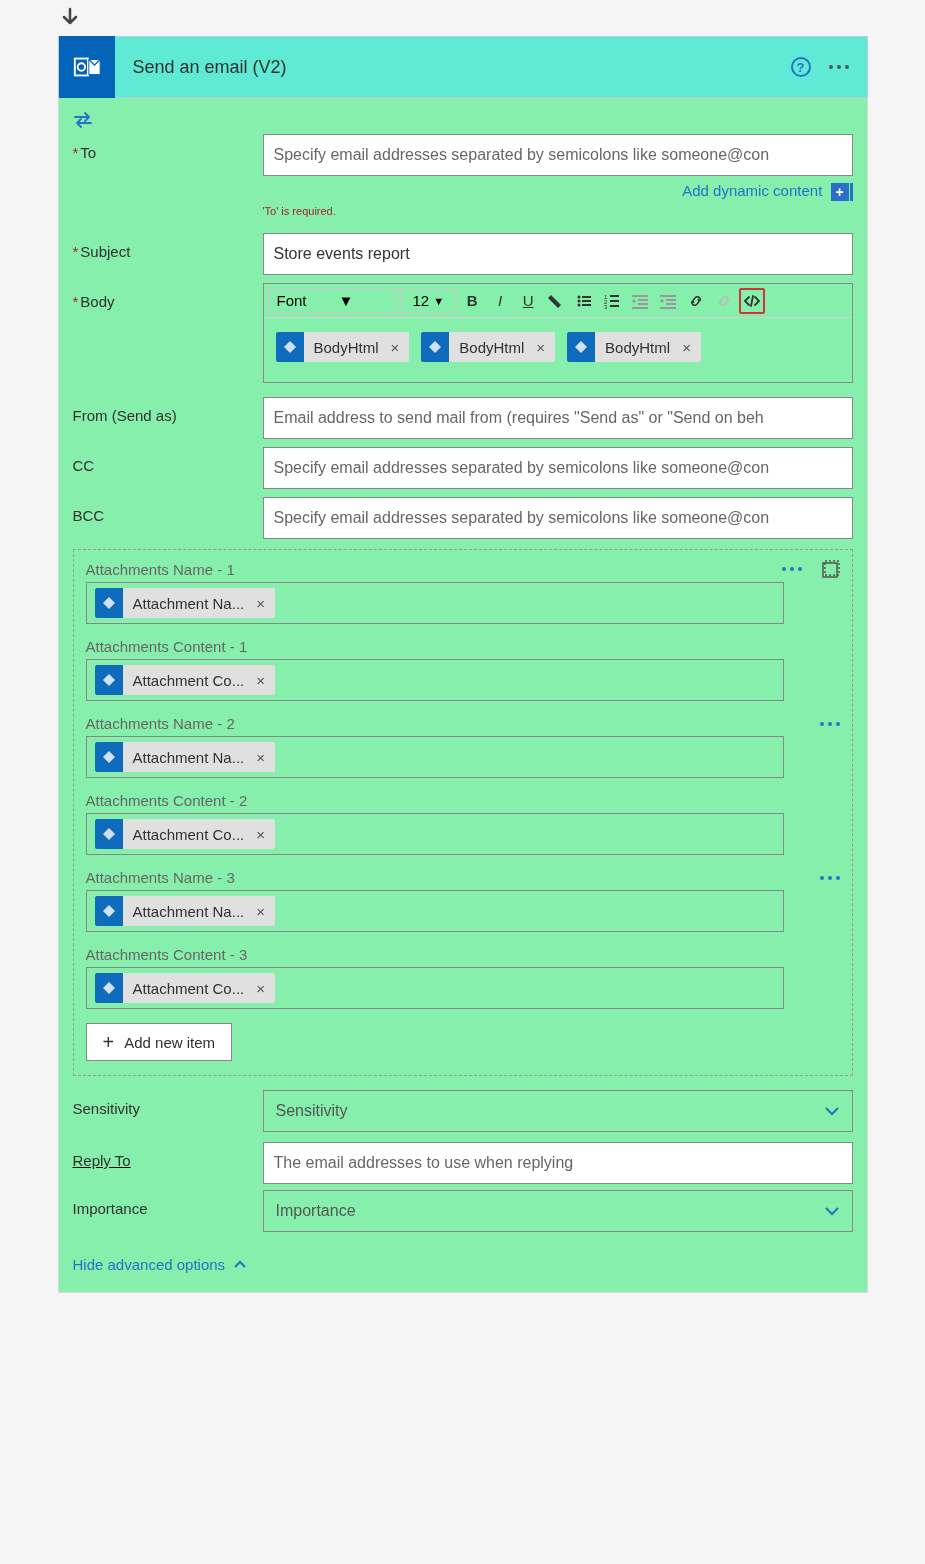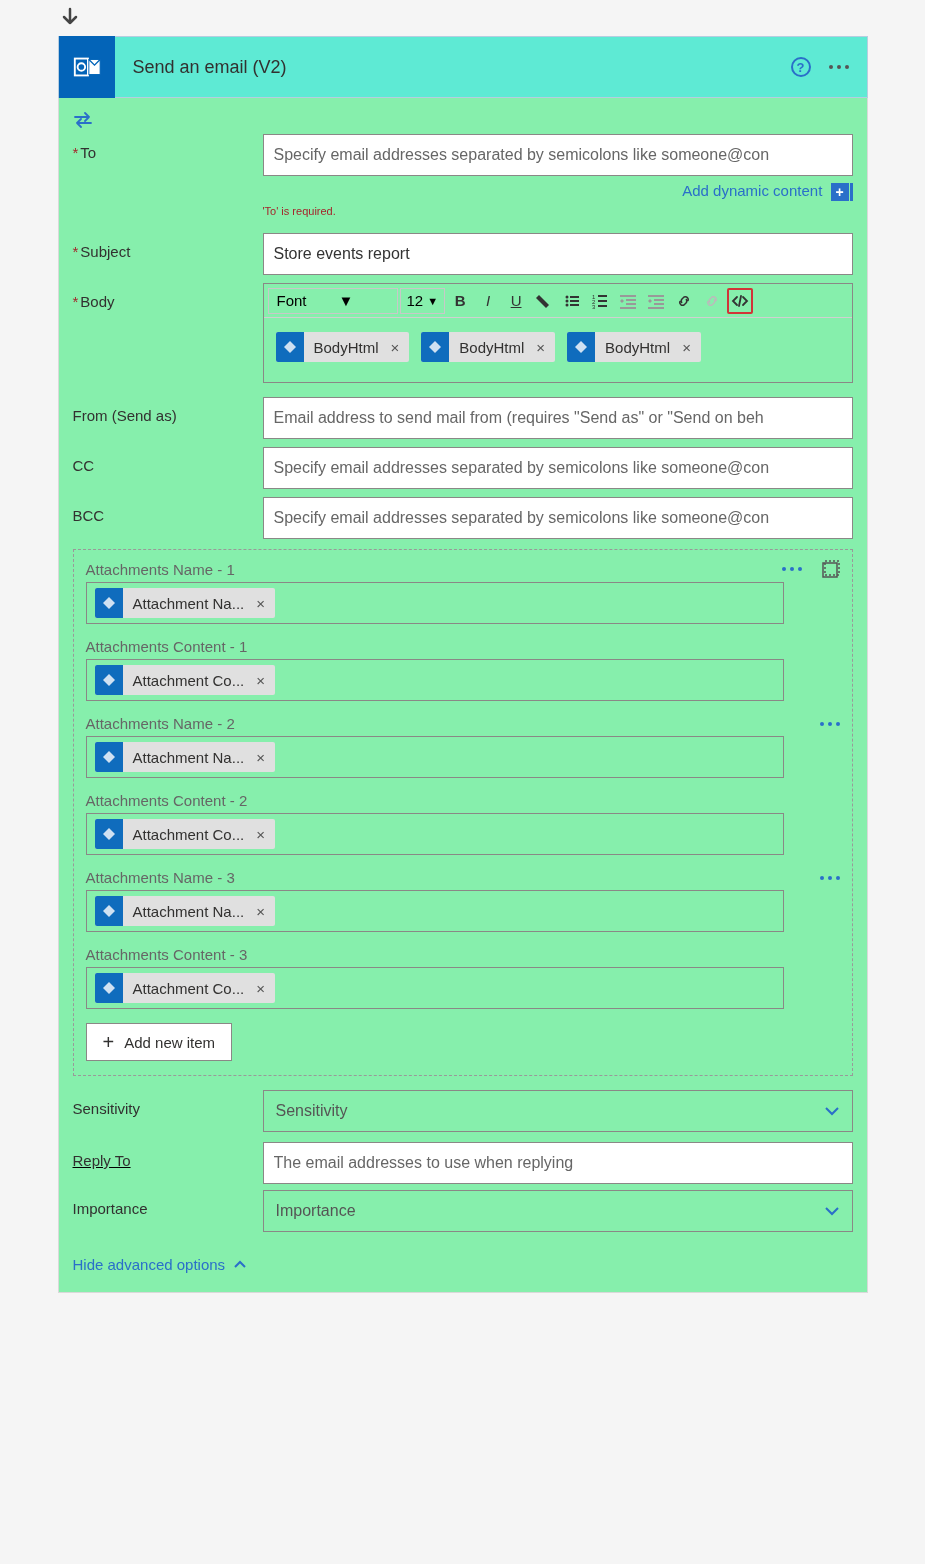--- a/index.html
+++ b/index.html
@@ -31,21 +31,21 @@
   }
   .text-input::placeholder { color:#666; }
   .dyn-link-row { text-align:right; margin: 6px 0 4px 0; font-size:15px; }
   .dyn-link { color:#2a6fc9; text-decoration:none; }
   .dyn-badge { display:inline-block; width:18px; height:18px; background:#2a6fc9; color:#fff; font-weight:bold; font-size:14px; text-align:center; line-height:18px; vertical-align:middle; margin-left:4px; }
   .dyn-bar { display:inline-block; width:3px; height:18px; background:#2a6fc9; vertical-align:middle; margin-left:1px; }
   .err-text { color:#a4262c; font-size:11px; margin:4px 0 10px 0; }
   .body-box { border:1px solid #8a8886; }
   .toolbar { display:flex; align-items:center; height:34px; border-bottom:1px solid #d0d0d0; padding:0 4px; gap:2px; }
   .tb-font { border:1px solid #c8c8c8; height:26px; padding:0 8px; display:flex; align-items:center; gap:32px; font-size:15px; min-width:130px; }
-  .tb-size { border:1px solid #c8c8c8; height:26px; padding:0 6px; display:flex; align-items:center; gap:4px; font-size:15px; }
+  .tb-size { border:1px solid #c8c8c8; height:26px; padding:0 12px; display:flex; align-items:center; gap:4px; font-size:15px; }
   .tb-btn { width:26px; height:26px; display:flex; align-items:center; justify-content:center; font-size:15px; color:#333; cursor:pointer; }
   .tb-btn.disabled { color:#bbb; }
   .tb-btn.highlighted { border:2px solid #d13438; border-radius:2px; }
   .body-content { padding:14px 12px 20px 12px; display:flex; gap:12px; flex-wrap:wrap; }
   .pill {
     display:flex; align-items:center; background:#e0e0e0; height:30px;
     border-radius:2px; overflow:hidden;
   }
   .pill .pill-icon { width:28px; height:30px; background:#0f6cbd; display:flex; align-items:center; justify-content:center; }
   .pill .pill-label { padding:0 8px 0 10px; font-size:15px; color:#323130; }

